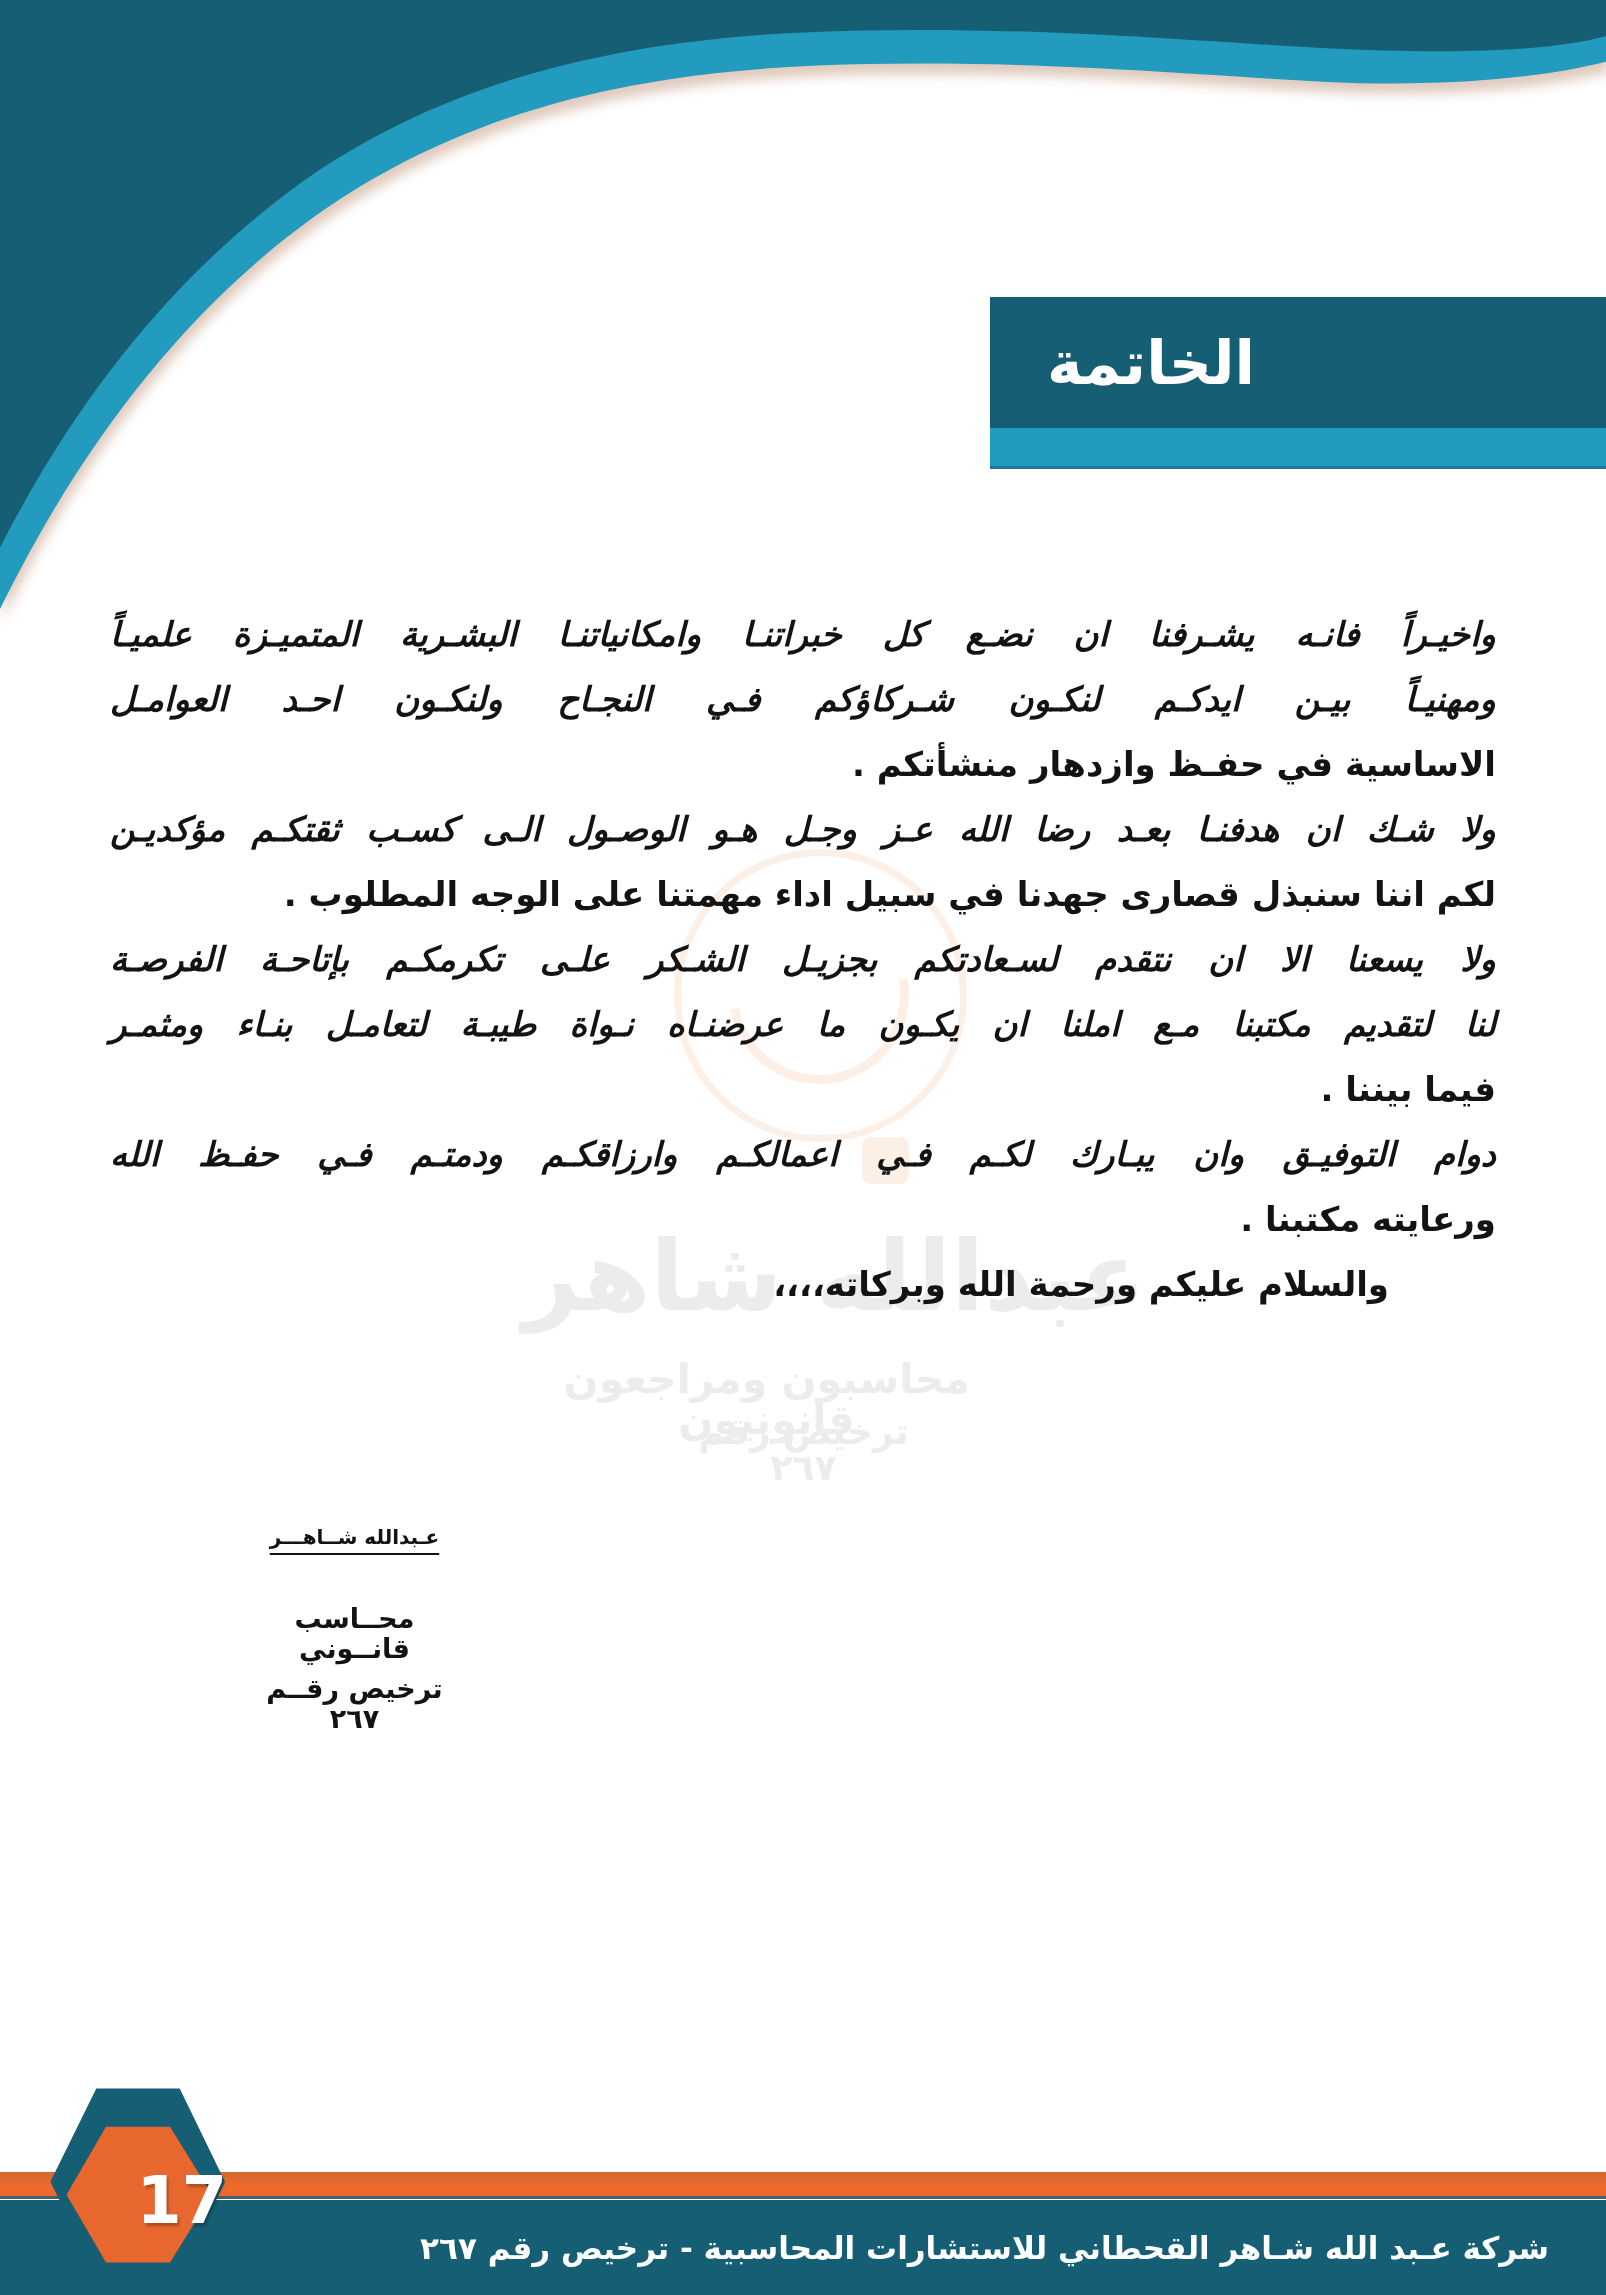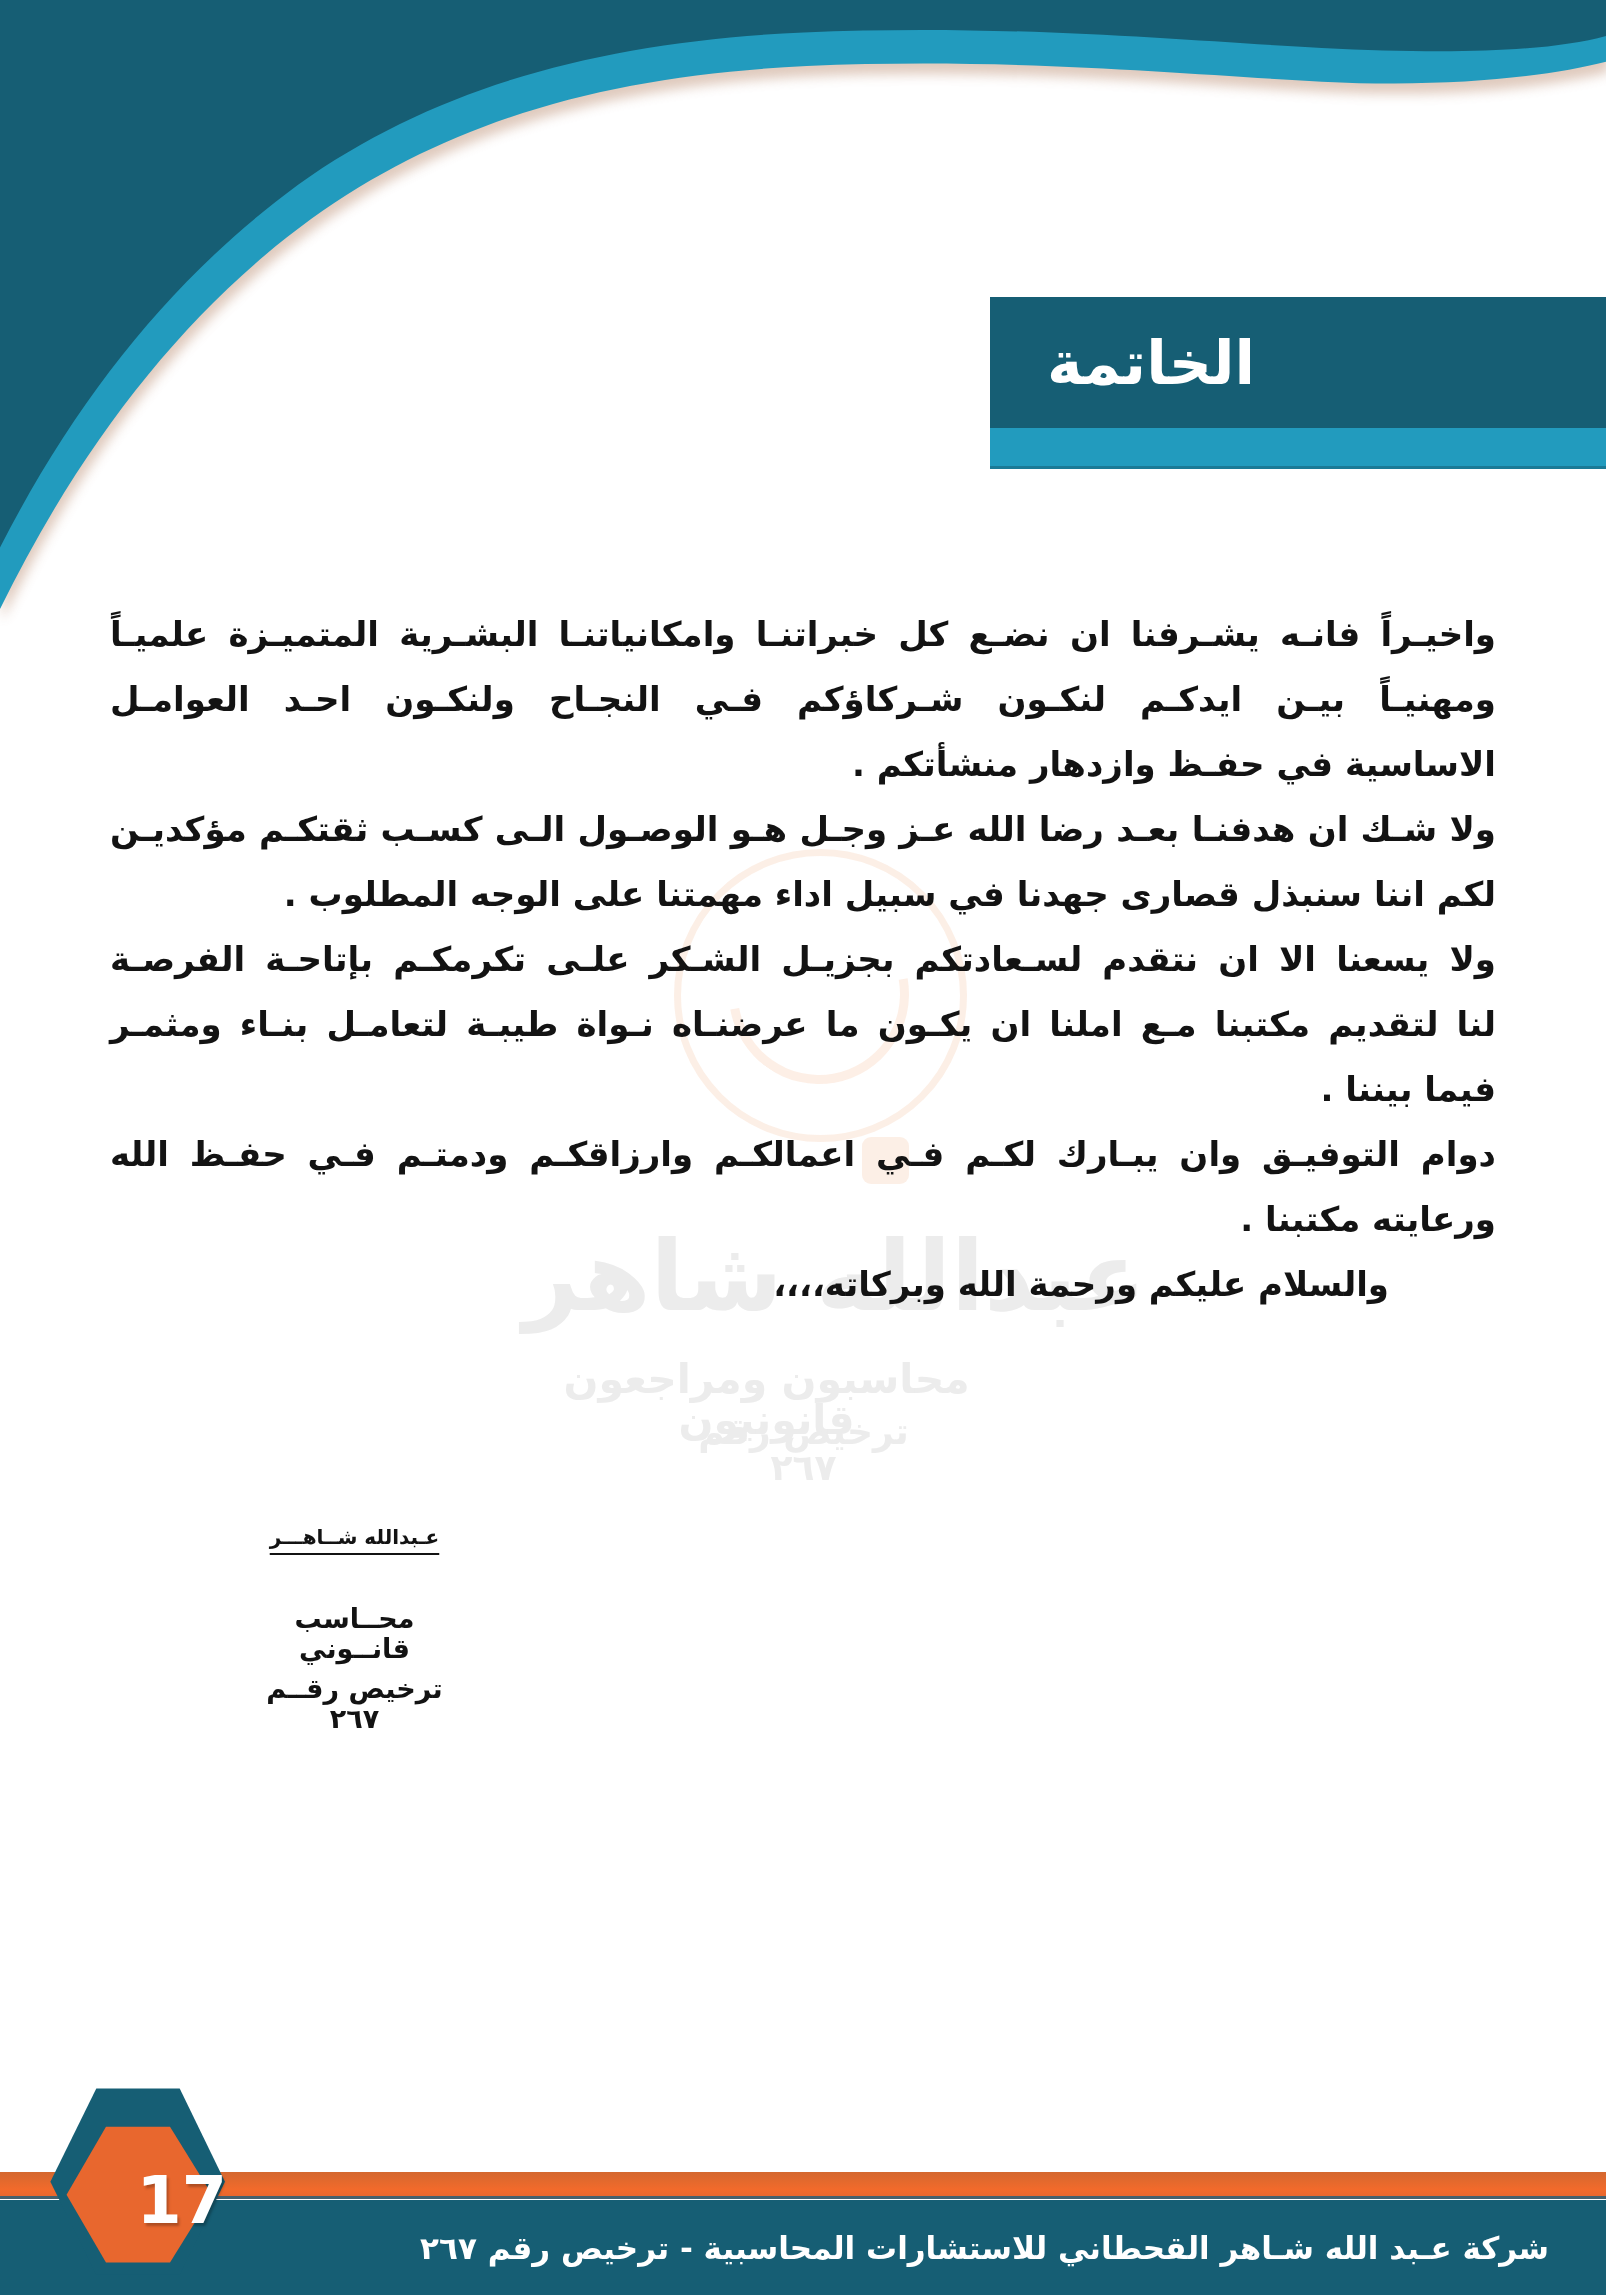--- a/index.html
+++ b/index.html
@@ -58,21 +58,21 @@
     left:661px;top:1414px;width:285px;text-align:center;direction:rtl;
     color:var(--wm-gray);font-size:36px;font-weight:bold;line-height:1;
   }
   
   #body-text{
     position:absolute;left:110px;top:602px;width:1386px;z-index:1;
     direction:rtl;color:var(--ink);font-size:34px;font-weight:bold;line-height:65px;
   }
   .bline{white-space:nowrap;}
   .bline.j{
-    white-space:normal;text-align:justify;text-align-last:justify;
+    white-space:normal;text-align:justify;text-align-last:justify;font-style:italic;
   }
   .bline.e{text-align:right;}
   
   .signature{position:absolute;left:254px;width:201px;z-index:1;direction:rtl;
     color:var(--ink);font-weight:bold;text-align:center;line-height:1.1;}
   .sig-name{top:1526px;font-size:20px;text-decoration:underline;text-decoration-thickness:1.9px;text-underline-offset:9px;}
   .sig-role{top:1604px;font-size:27px;}
   .sig-license{top:1674px;font-size:27px;}
   
   .footer-orange{

